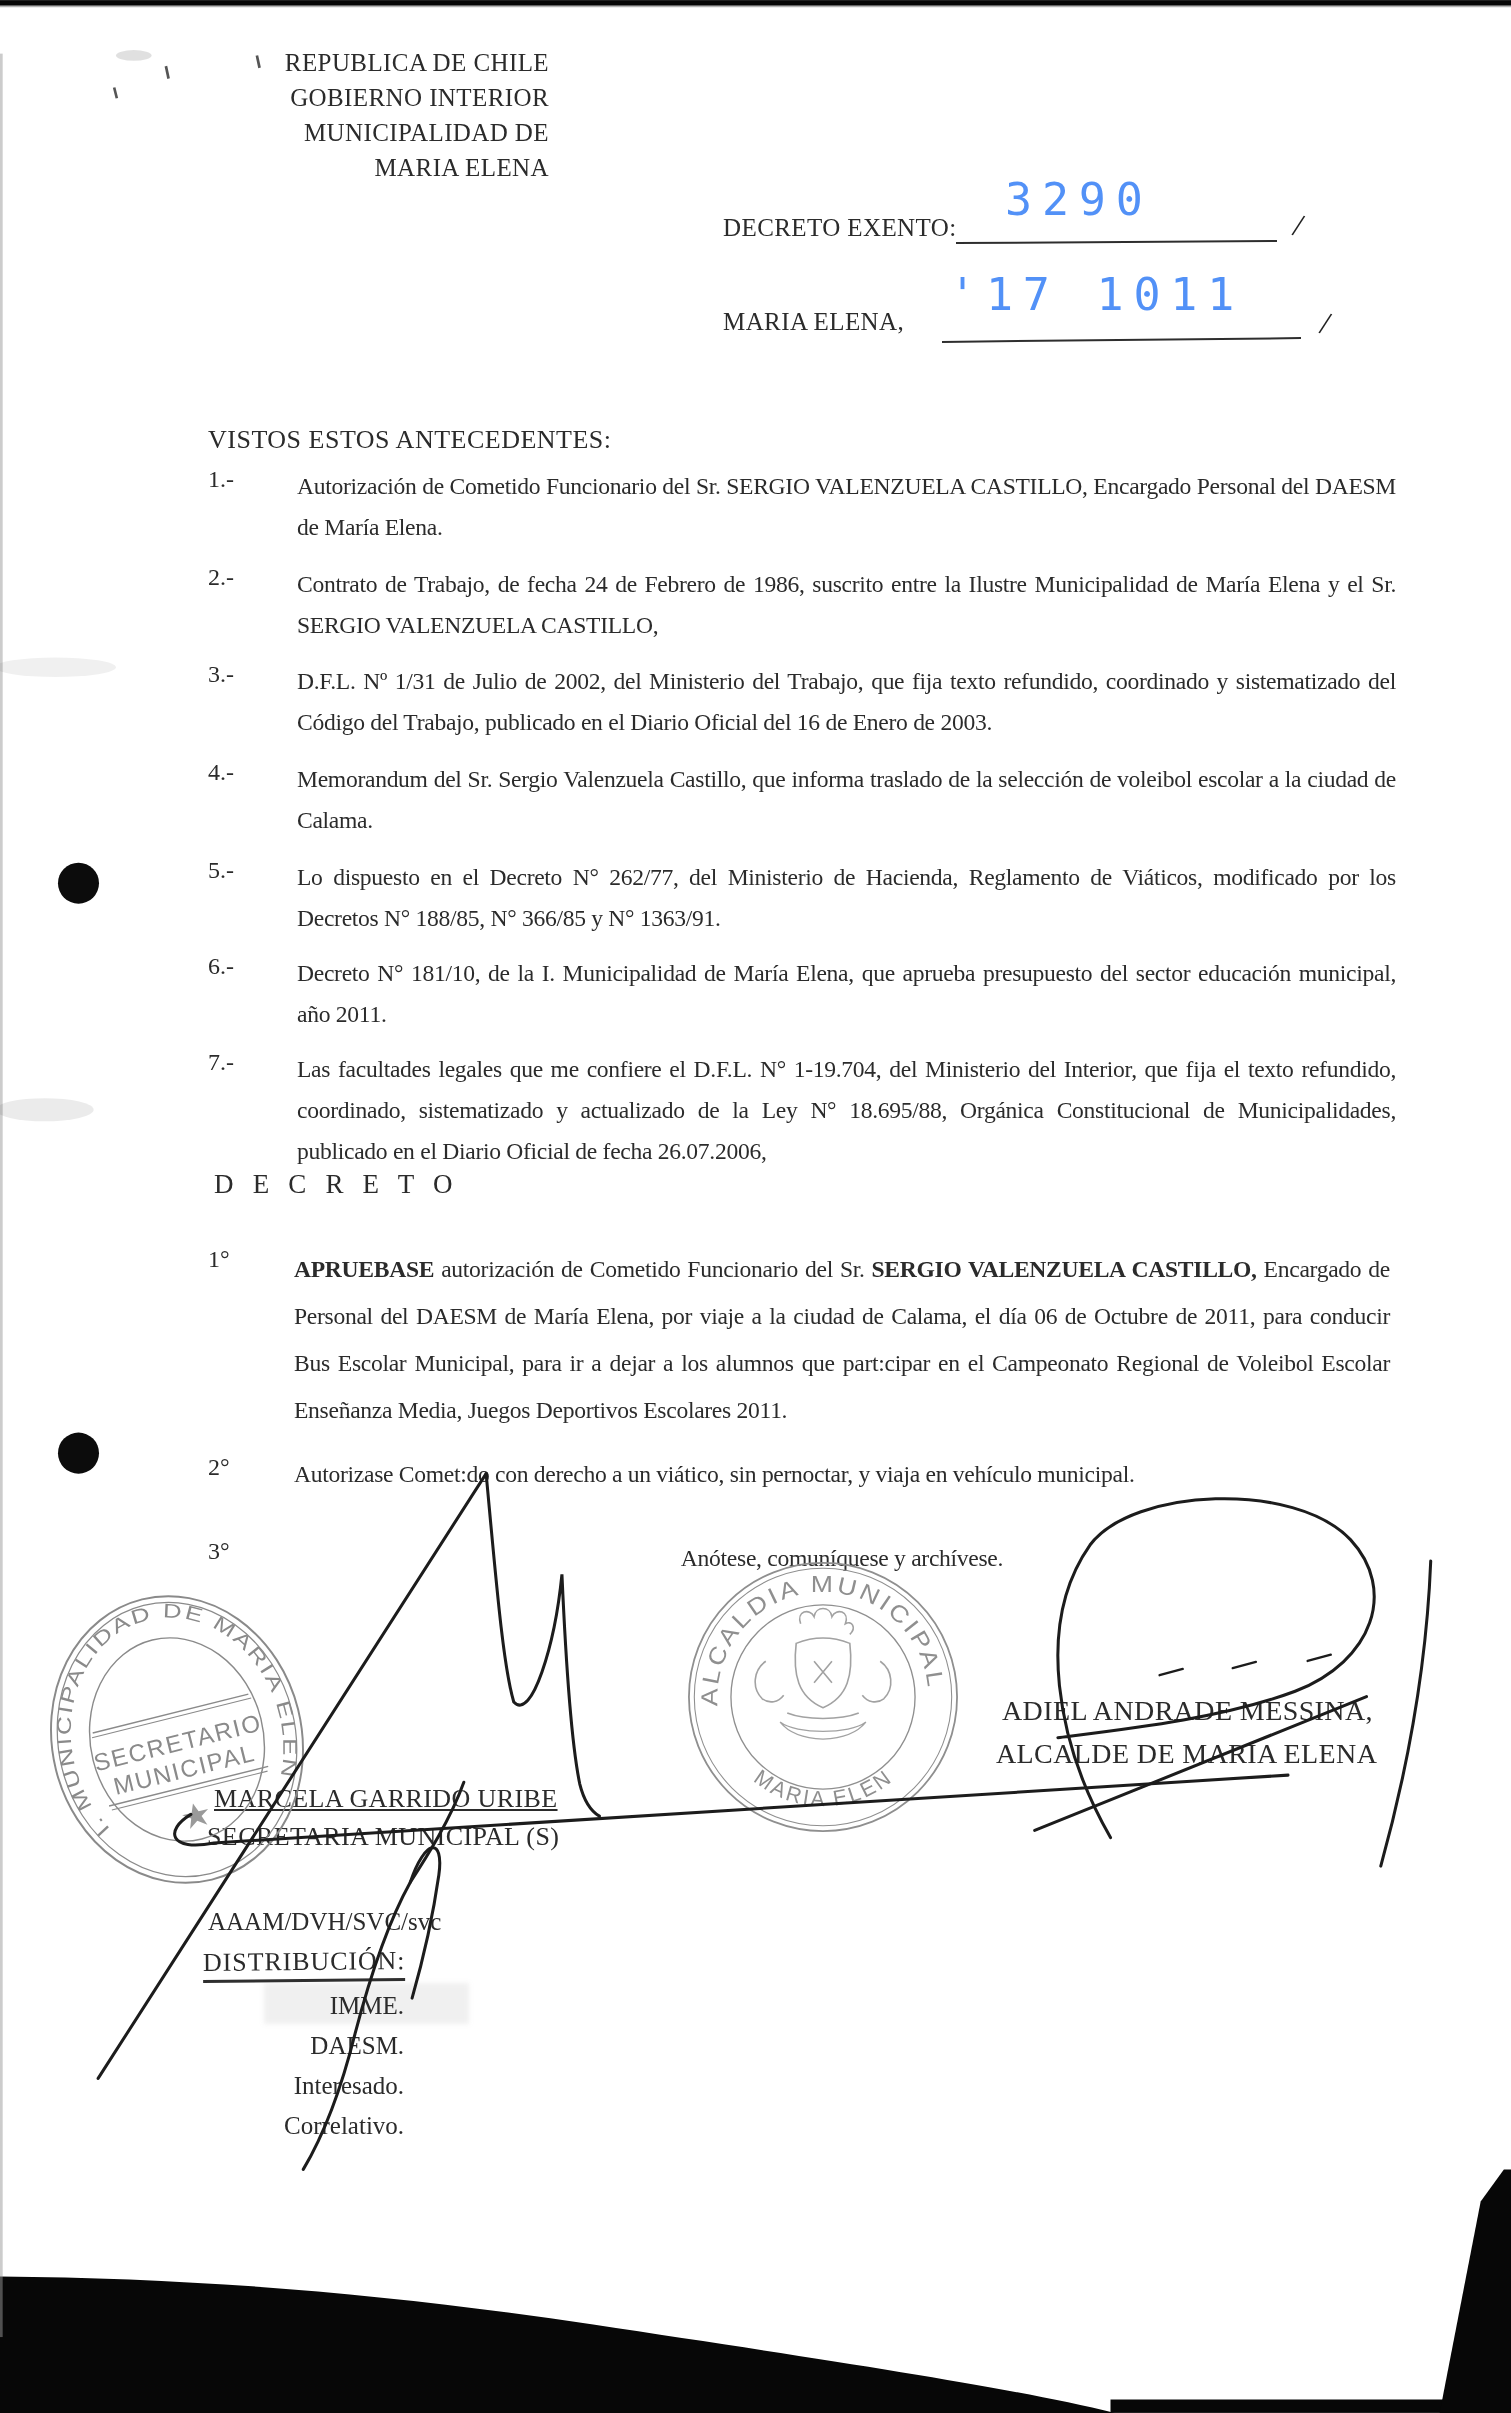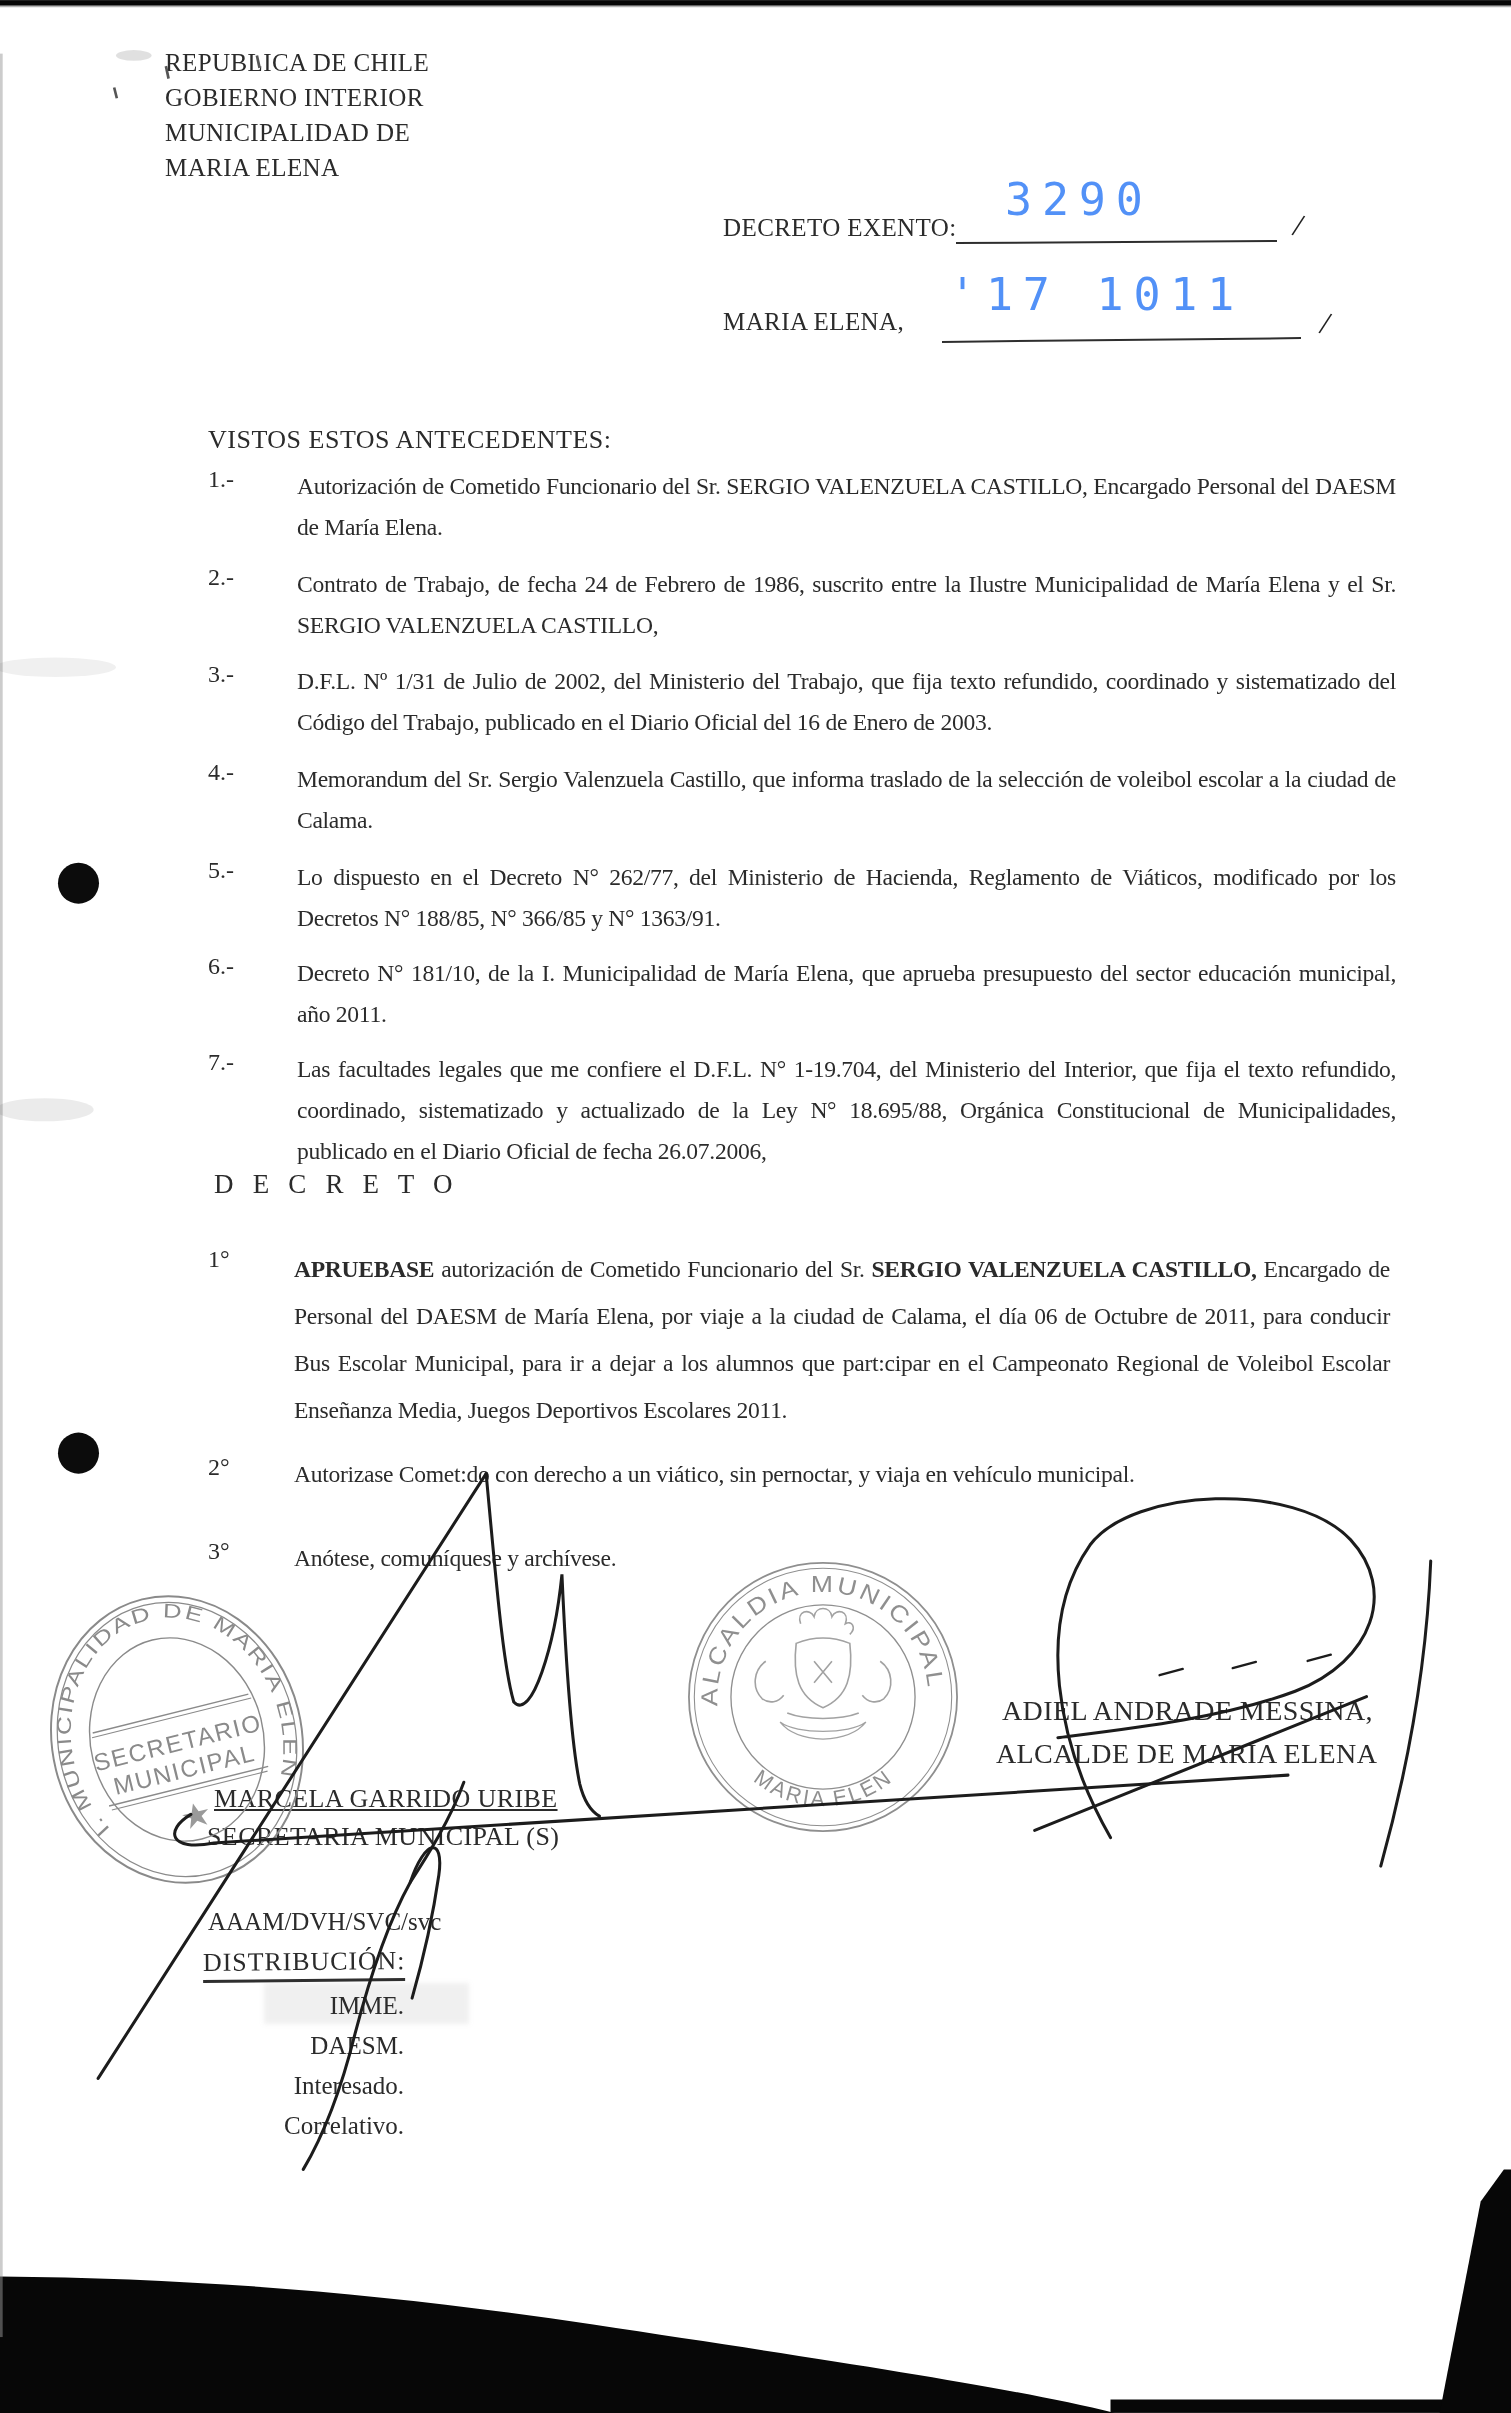--- a/index.html
+++ b/index.html
@@ -1,21 +1,21 @@
 <!DOCTYPE html>
 <html style="font-size:14.3px"><head>
 <meta charset="utf-8">
 <style>
   html,body{margin:0;padding:0;background:#e8e8e8;}
   .page{
     position:relative;width:1511px;height:2413px;background:#ffffff;
     font-family:"Liberation Serif",serif;color:#2b2b2b;overflow:hidden;
   }
   
-  .letterhead{position:absolute;left:165px;top:45px;width:384px;text-align:left;
+  .letterhead{position:absolute;left:165px;top:45px;width:384px;text-align:right;
     font-size:25px;line-height:35px;letter-spacing:0.4px;}
   
   .hdr-label{position:absolute;font-size:25px;letter-spacing:0.4px;}
   #lbl-decreto{left:723px;top:214px;}
   #lbl-place{left:723px;top:308px;}
   .stamp-num{position:absolute;font-family:"DejaVu Sans Mono",monospace;font-size:45px;
     color:#3b82f6;letter-spacing:9.8px;opacity:.88;}
   #num-decreto{left:1005px;top:173px;}
   #num-date{left:949px;top:268px;text-align:center;}
   .hline{position:absolute;height:0;border-top:2.2px solid #2e2e2e;}
@@ -31,21 +31,21 @@
   .vtext{position:absolute;left:89px;top:0;width:1099px;font-size:23.6px;line-height:41px;
     text-align:justify;letter-spacing:-0.3px;}
   .v0{top:466px}.v1{top:564px}.v2{top:661px}.v3{top:759px}.v4{top:857px}.v5{top:953px}.v6{top:1049px}
   .decreto-heading{position:absolute;left:214px;top:1169px;font-size:27px;letter-spacing:6.2px;}
   
   .ritem{position:absolute;left:208px;width:1191px;}
   .rnum{position:absolute;left:0;top:0;font-size:24px;}
   .rtext{position:absolute;left:86px;top:0;width:1096px;font-size:23.6px;letter-spacing:-0.3px;font-family:Liberation Serif, serif;}
   .r0{top:1246px}.r0 .rtext{line-height:47px;text-align:justify;}
   .r1{top:1454px}.r1 .rtext{line-height:41px;}
-  .r2{top:1538px}.r2 .rtext{line-height:41px;}
+  .r2{top:1538px}.r2 .rtext{line-height:41px;text-align:center;}
   .rtext b{font-weight:bold;}
   
   .signame{position:absolute;font-size:26px;letter-spacing:0.4px;}
   #marcela{left:214px;top:1784px;text-decoration:underline;}
   #secretaria{left:207px;top:1822px;}
   #adiel{left:1002px;top:1695px;font-size:28px;}
   #alcalde{left:996px;top:1738px;font-size:28px;}
   
   #initials{position:absolute;left:208px;top:1908px;font-size:25px;}
   #dist-label{position:absolute;left:203px;top:1947px;font-size:26px;letter-spacing:0.9px;

